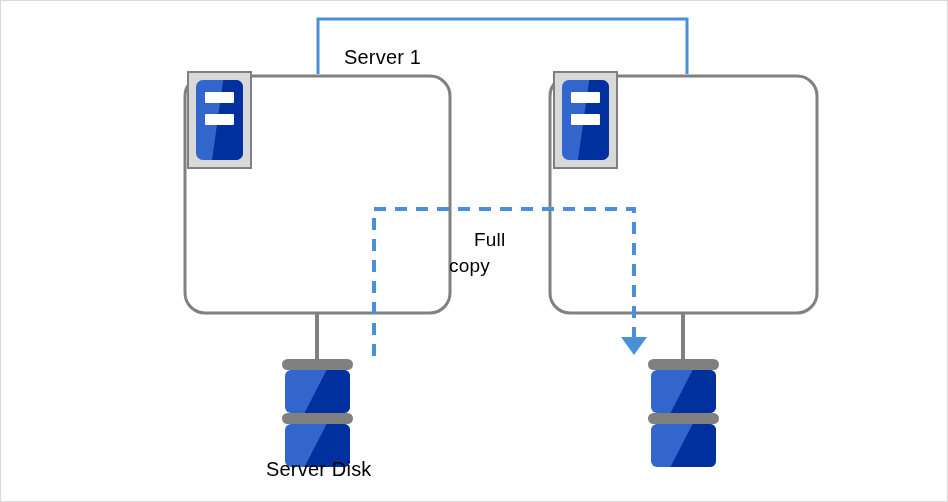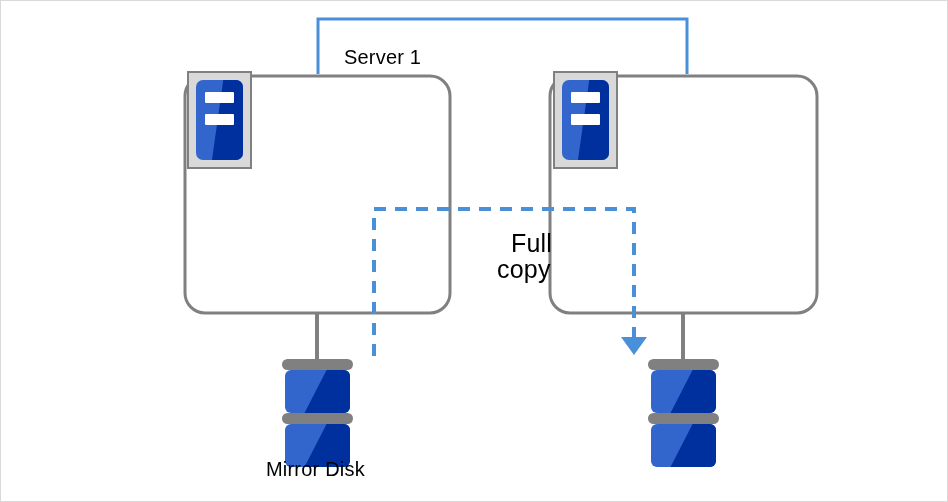--- a/index.html
+++ b/index.html
@@ -33,24 +33,23 @@
   }
   .server-label {
     font-size: 20px;
     letter-spacing: 0.2px;
   }
   .disk-label {
     font-size: 20px;
     letter-spacing: 0.2px;
   }
   .copy-label {
-    font-size: 25px;
+    font-size: 19px;
     text-align: center;
     letter-spacing: 0.2px;
-    margin-left: 37px;
   }
   
   .server-icon {
     position: absolute;
     background: #d9d9d9;
     border: 2px solid #808080;
     box-sizing: border-box;
   }
   .server-icon-inner {
     position: absolute;
@@ -137,34 +136,34 @@
 
   <div class="server-icon" style="left:552px; top:70px; width:65px; height:98px;">
     <div class="server-icon-inner">
       <div class="server-icon-dark"></div>
       <div class="server-bar" style="top:12px;"></div>
       <div class="server-bar" style="top:34px;"></div>
     </div>
   </div>
 
   <div class="label copy-label" style="left:473px; top:226px;">Full</div>
-  <div class="label copy-label" style="left:459px; top:252px;">copy</div>
+  <div class="label copy-label" style="left:448px; top:252px;">copy</div>
 
   <div class="disk" style="left:281px; top:358px; width:71px; height:95px;">
     <div class="disk-plate" style="top:0px;"></div>
     <div class="disk-body" style="top:11px; height:43px;">
       <div class="disk-body-dark"></div>
     </div>
     <div class="disk-plate" style="top:54px;"></div>
     <div class="disk-body" style="top:65px; height:43px;">
       <div class="disk-body-dark"></div>
     </div>
   </div>
 
-  <div class="label disk-label" style="left:265px; top:455px;">Mirror Disk</div>
+  <div class="label disk-label" style="left:265px; top:455px;">Server Disk</div>
 
   <div class="disk" style="left:647px; top:358px; width:71px; height:95px;">
     <div class="disk-plate" style="top:0px;"></div>
     <div class="disk-body" style="top:11px; height:43px;">
       <div class="disk-body-dark"></div>
     </div>
     <div class="disk-plate" style="top:54px;"></div>
     <div class="disk-body" style="top:65px; height:43px;">
       <div class="disk-body-dark"></div>
     </div>

